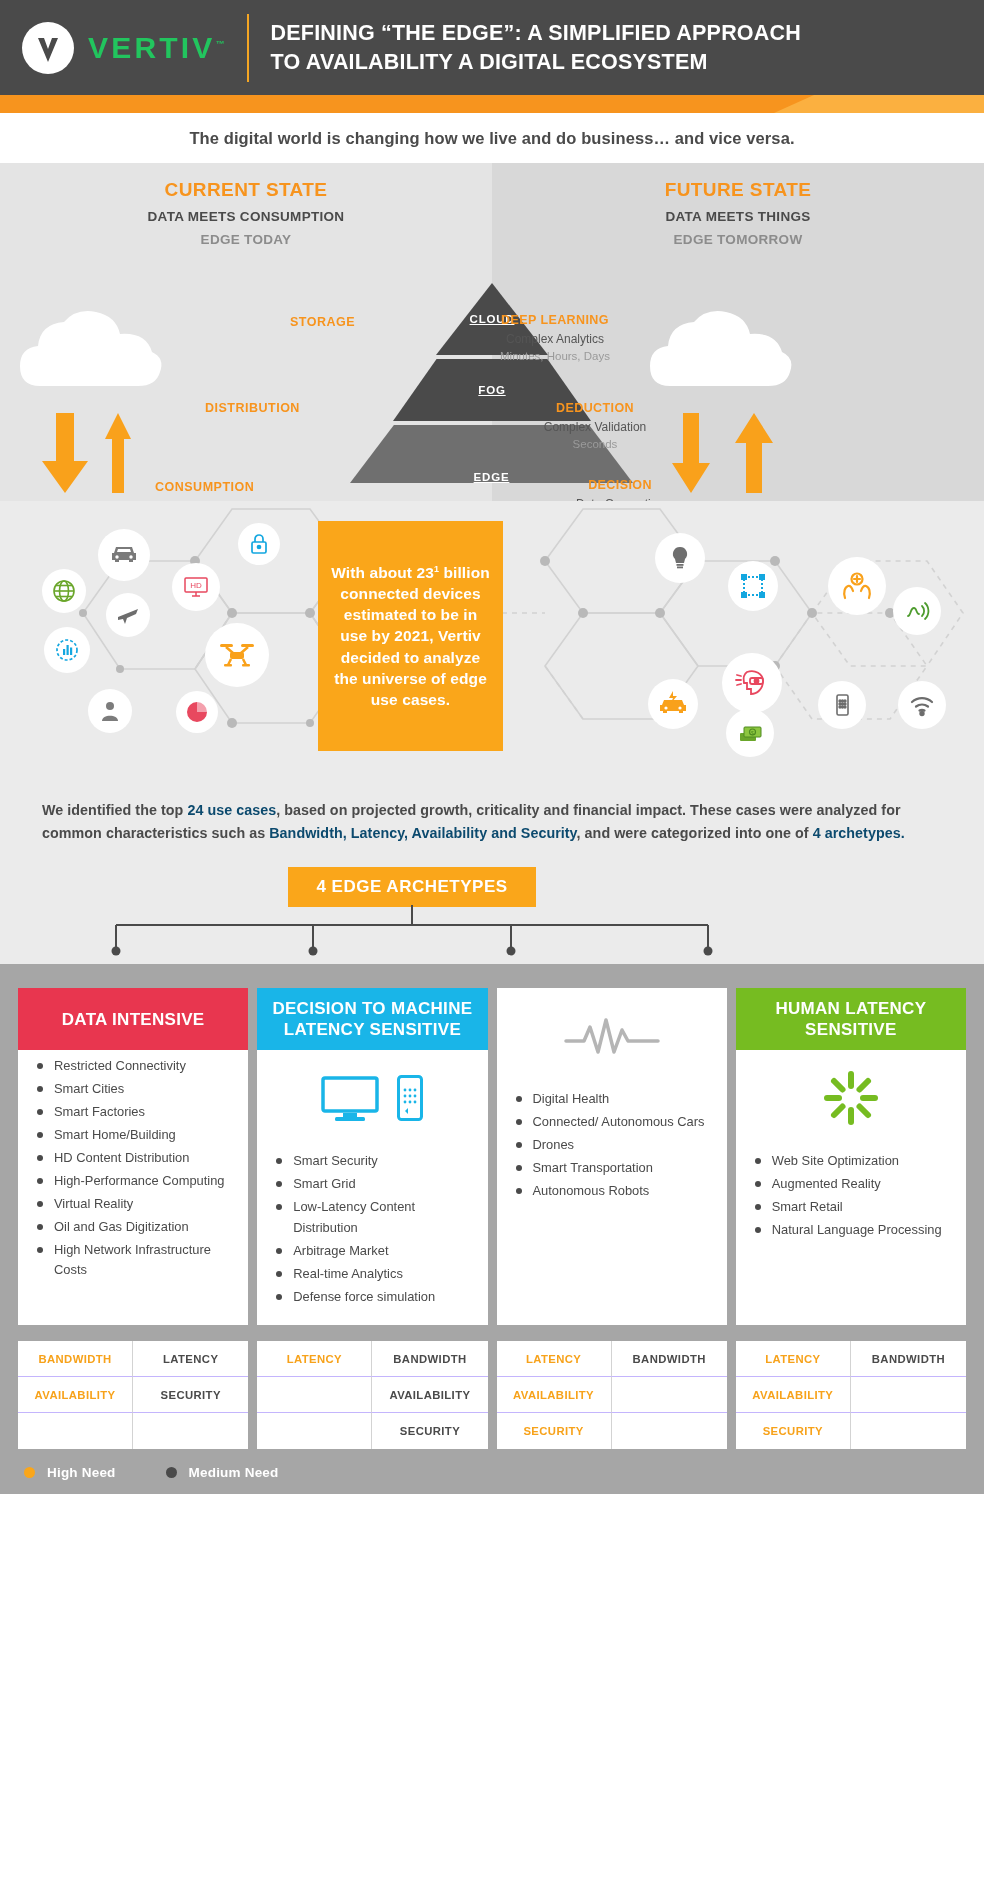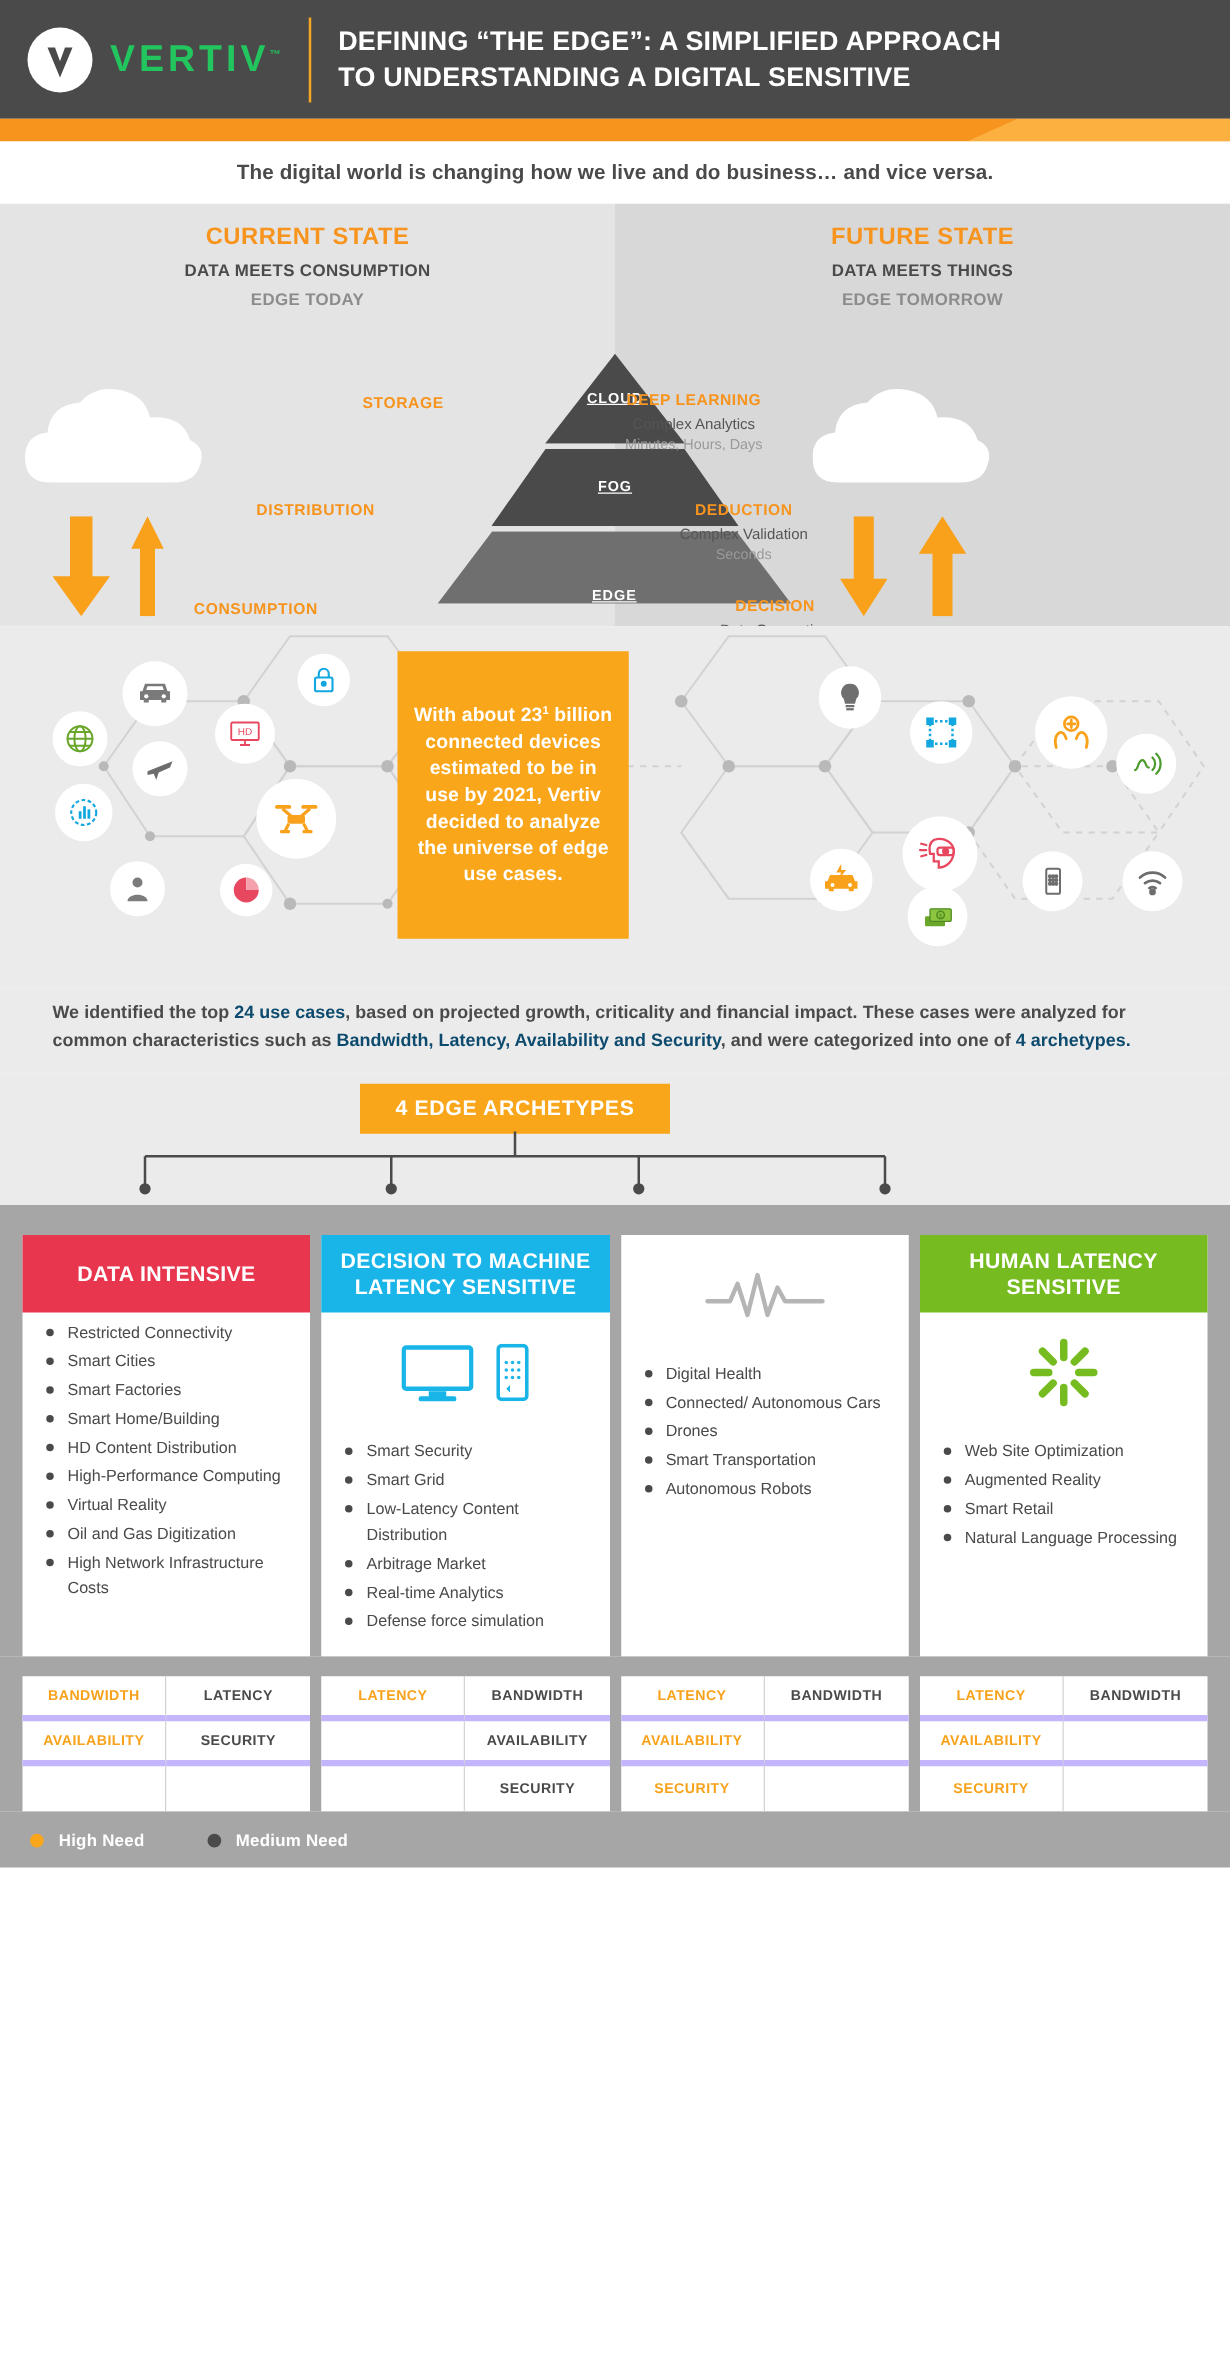--- a/index.html
+++ b/index.html
@@ -182,21 +182,21 @@
   }
 
   
   .char-sec { background: #a6a6a6; padding: 16px 18px 0 18px; }
   .char-row { display: flex; gap: 9px; }
   .char-group { flex: 1; display: flex; background: #ffffff; }
   .char-col { flex: 1; display: flex; flex-direction: column; }
   .char-cell {
     height: 36px; display: flex; align-items: center; justify-content: center;
     font-size: 11.3px; font-weight: bold; letter-spacing: 0.4px;
-    border-bottom: 5px solid #c4b5fd; border-right: 1px solid #d3d3d3;
+    border-bottom: 1px solid #c4b5fd; border-right: 1px solid #d3d3d3;
     text-align: center; padding: 0 4px;
   }
   .char-col:last-child .char-cell { border-right: none; }
   .char-col .char-cell:last-child { border-bottom: none; }
   .c-high { color: #f7a21a; }
   .c-med { color: #4a4a4a; }
 
   
   .legend-sec {
     background: #a6a6a6; padding: 16px 0 14px 24px;
@@ -217,21 +217,21 @@
         <svg width="52" height="52" viewBox="0 0 52 52">
           <ellipse cx="26" cy="26" rx="17" ry="25" fill="#ffffff"></ellipse>
           <path d="M16 16 L26 40 L36 16 L30 16 L26 27 L22 16 Z" fill="#4a4a4a"></path>
         </svg>
       </div>
       <div class="logo-text"><span>VERTIV</span><span class="logo-tm">™</span></div>
     </div>
     <div class="hdr-div"></div>
     <div class="hdr-title">
       <div>DEFINING “THE EDGE”: A SIMPLIFIED APPROACH</div>
-      <div>TO UNDERSTANDING A DIGITAL SENSITIVE</div>
+      <div>TO AVAILABILITY A DIGITAL ECOSYSTEM</div>
     </div>
   </div>
 
   <div class="orange-bar">
     <div class="lighter"></div>
   </div>
 
   <div class="tagline">The digital world is changing how we live and do business… and vice versa.</div>
 
   <div class="pyramid-sec">

